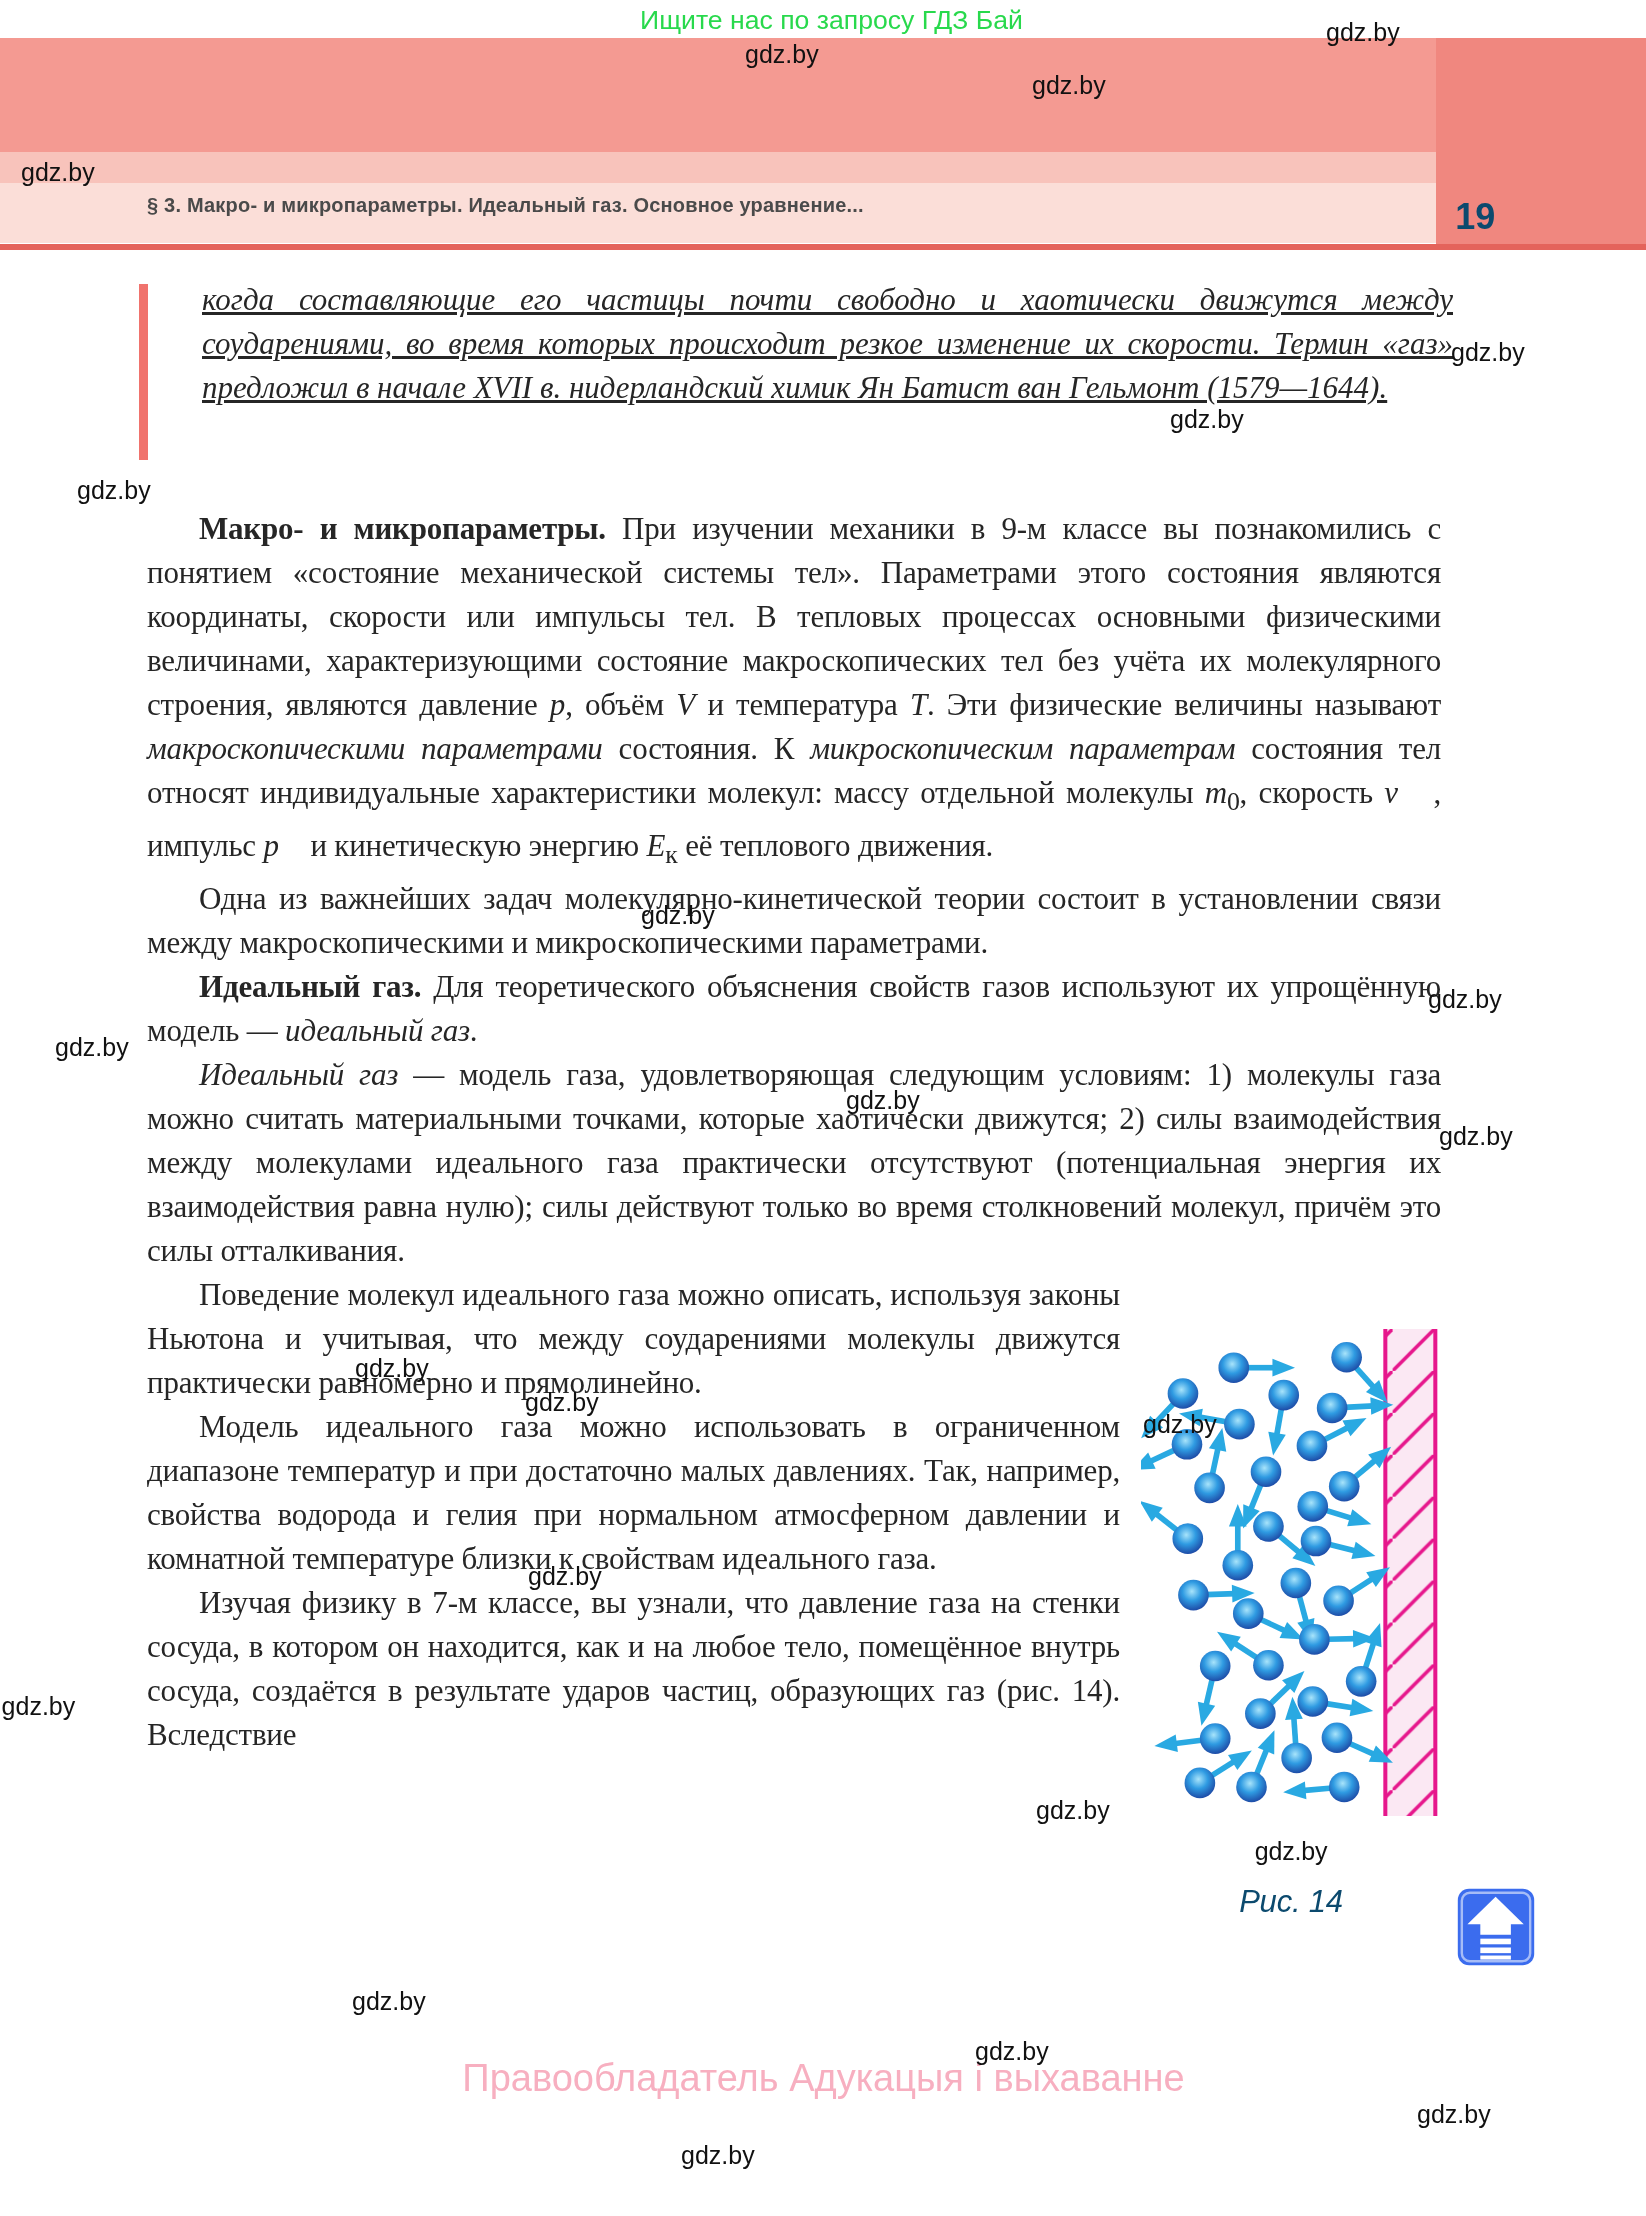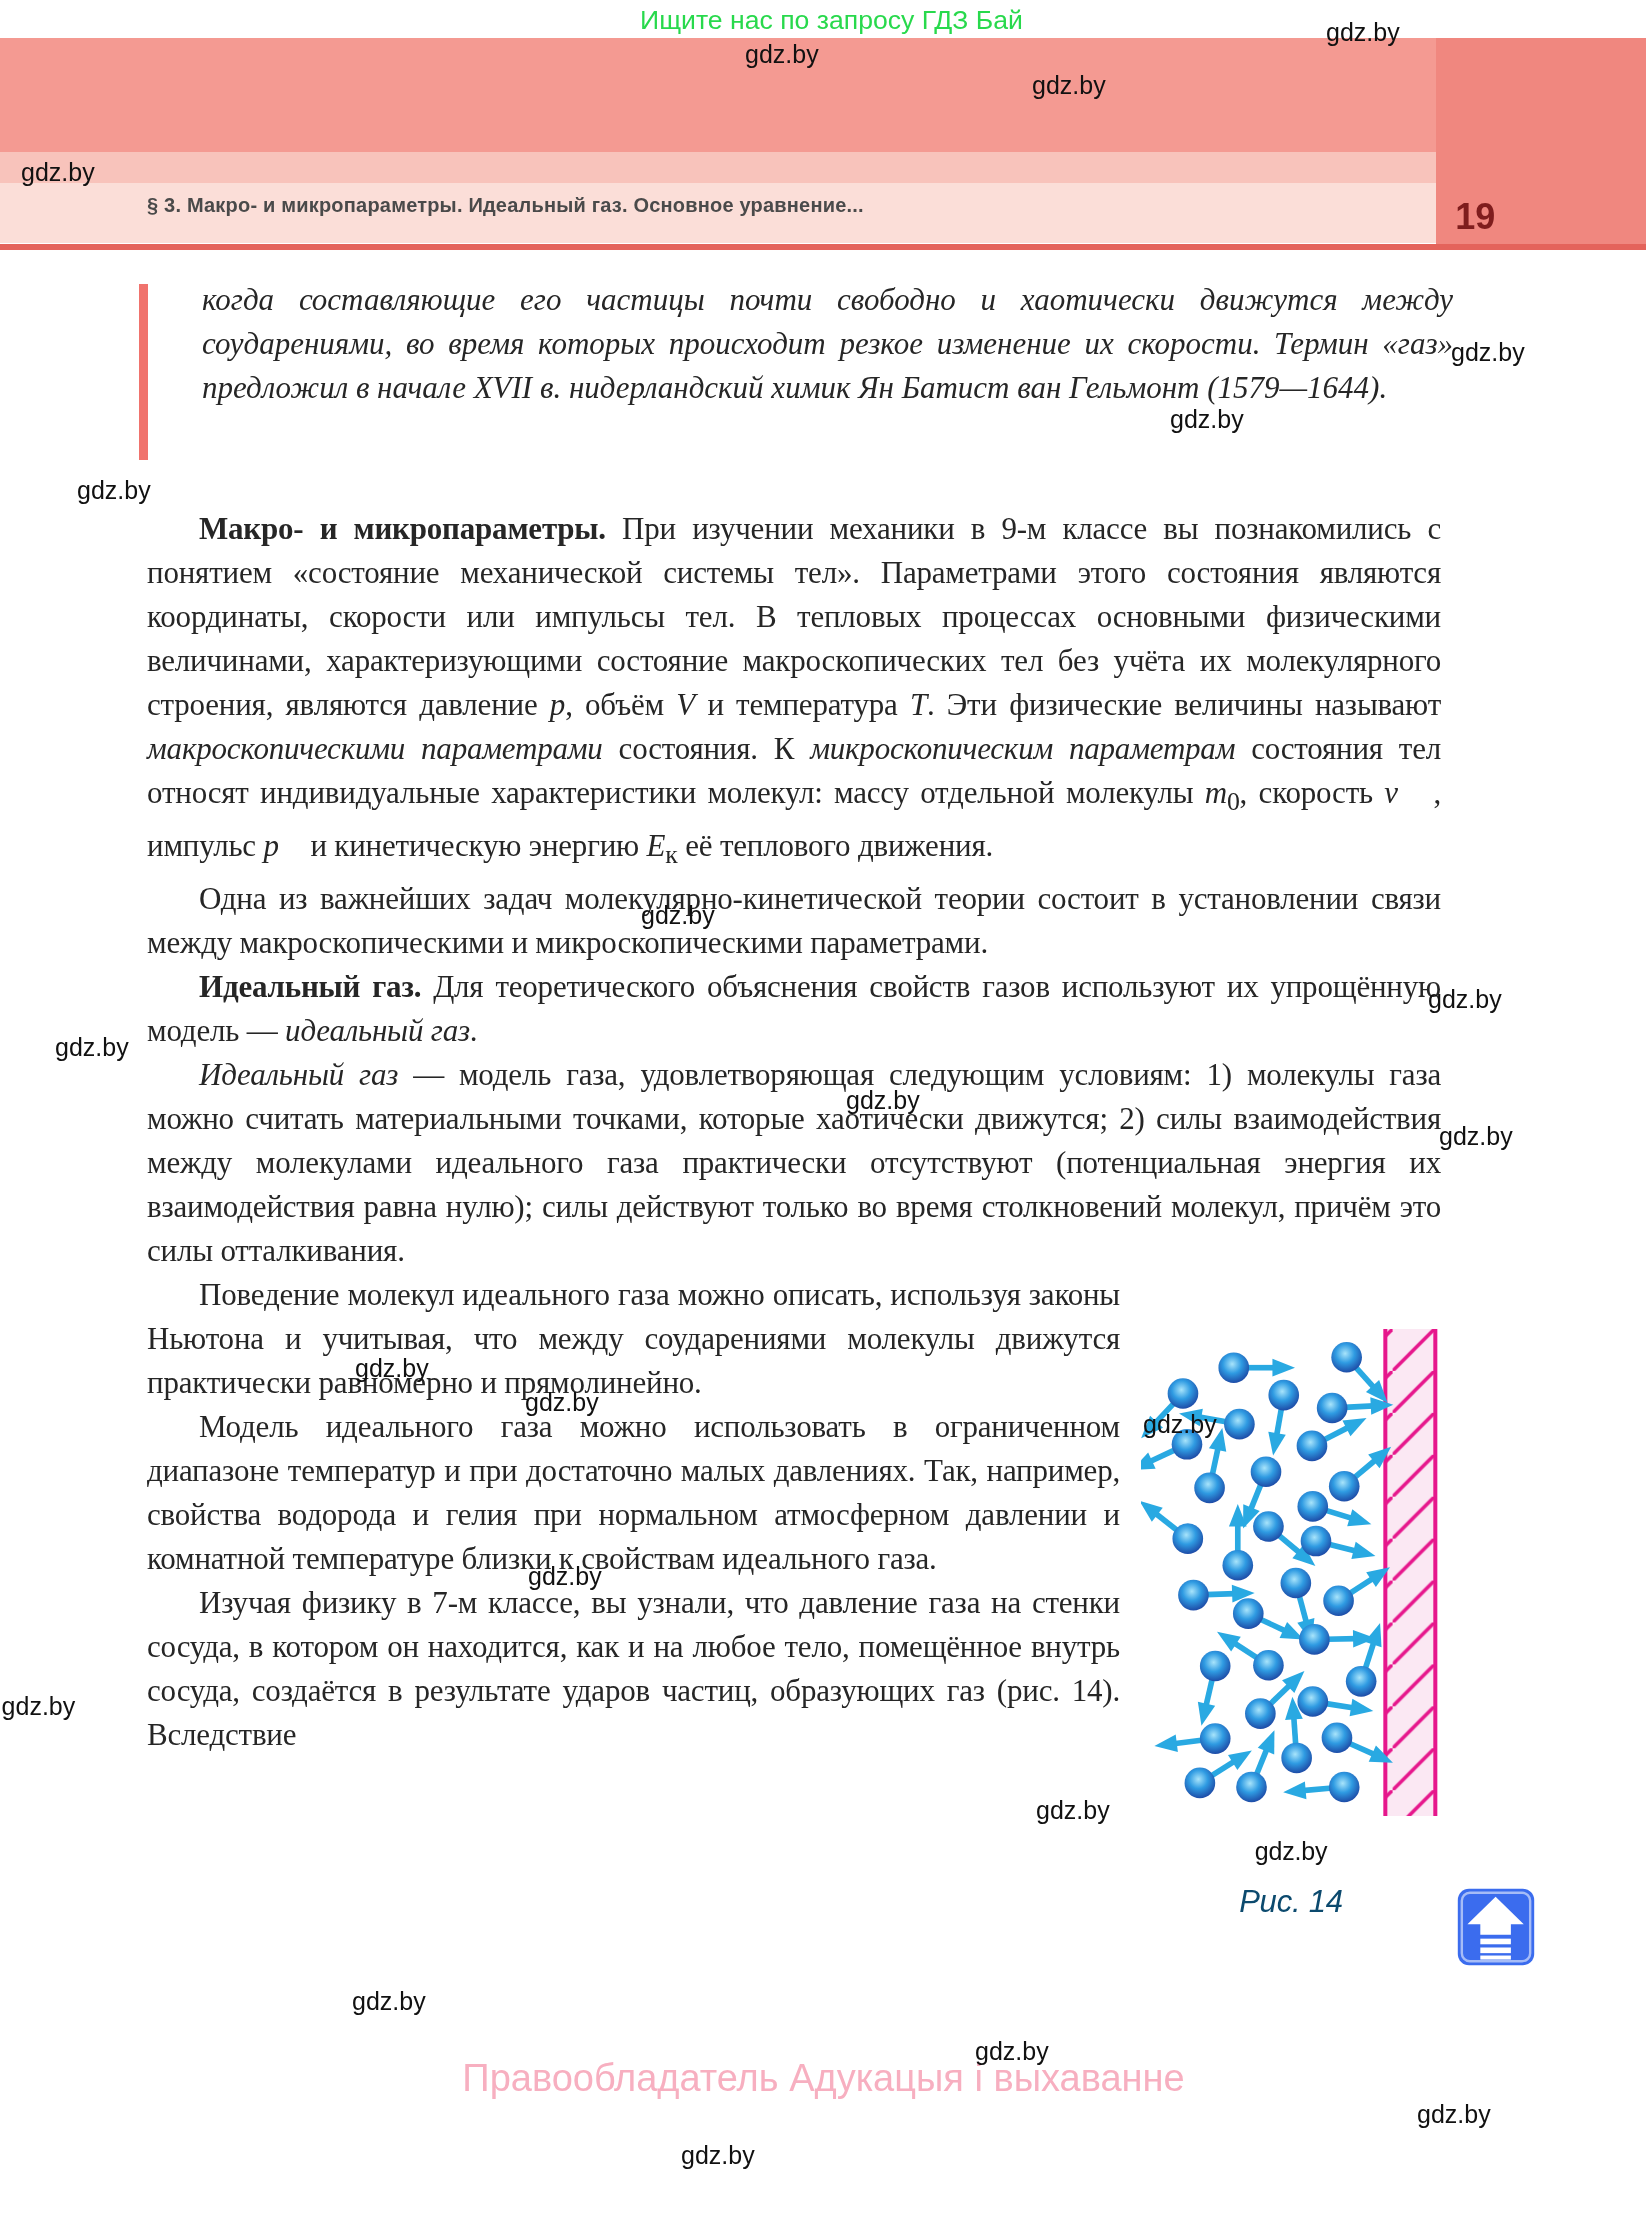--- a/index.html
+++ b/index.html
@@ -11,29 +11,29 @@
             font-family:"Liberation Sans",sans-serif;font-size:26.6px;color:var(--green);}
 
   
   .hdr{position:absolute;left:0;top:38px;width:1647px;height:211px;}
   .band{position:absolute;left:0;width:1436px;}
   .band1{top:0;height:114px;background:var(--band1);}
   .band2{top:114px;height:31px;background:var(--band2);}
   .band3{top:145px;height:60px;background:var(--band3);}
   .numblock{position:absolute;left:1436px;top:0;width:210px;height:206px;background:var(--numblock);
             display:flex;align-items:flex-end;box-sizing:border-box;padding:0 0 6.4px 19.3px;
-            font-family:"Liberation Sans",sans-serif;font-weight:700;font-size:36px;color:#7f1d1d;}
+            font-family:"Liberation Sans",sans-serif;font-weight:700;font-size:36px;color:#0c4a6e;}
   .hrule{position:absolute;left:0;top:206px;width:100%;height:5.6px;background:var(--rule);}
   .chapter-title{position:absolute;left:147px;top:156px;font-family:"Liberation Sans",sans-serif;
             font-size:20px;font-weight:600;color:var(--title);letter-spacing:0.2px;white-space:nowrap;}
 
   
   .quote{position:absolute;left:139px;top:278px;width:1314px;}
   .qbar{position:absolute;left:0;top:5.6px;width:8.9px;height:176px;background:var(--qbar);}
-  .qtext{margin:0 0 0 63px;font-style:italic;font-size:31px;line-height:44px;text-align:justify;}
+  .qtext{margin:0 0 0 63px;font-style:italic;font-size:31px;line-height:44px;text-align:justify;text-decoration:underline;}
 
   
   .flow{position:absolute;left:147px;top:487px;width:1294px;
         font-size:31px;line-height:44px;text-align:justify;letter-spacing:-0.2px;margin-top:20px;}
   .flow p{margin:0;text-indent:52px;}
 
   
   .fig{float:right;width:300px;margin:56px 0 0 21px;}
   .fig svg{display:block;width:300px;height:487px;}
   .fig-wm{text-align:center;margin-top:13px;font-family:"Liberation Sans",sans-serif;

